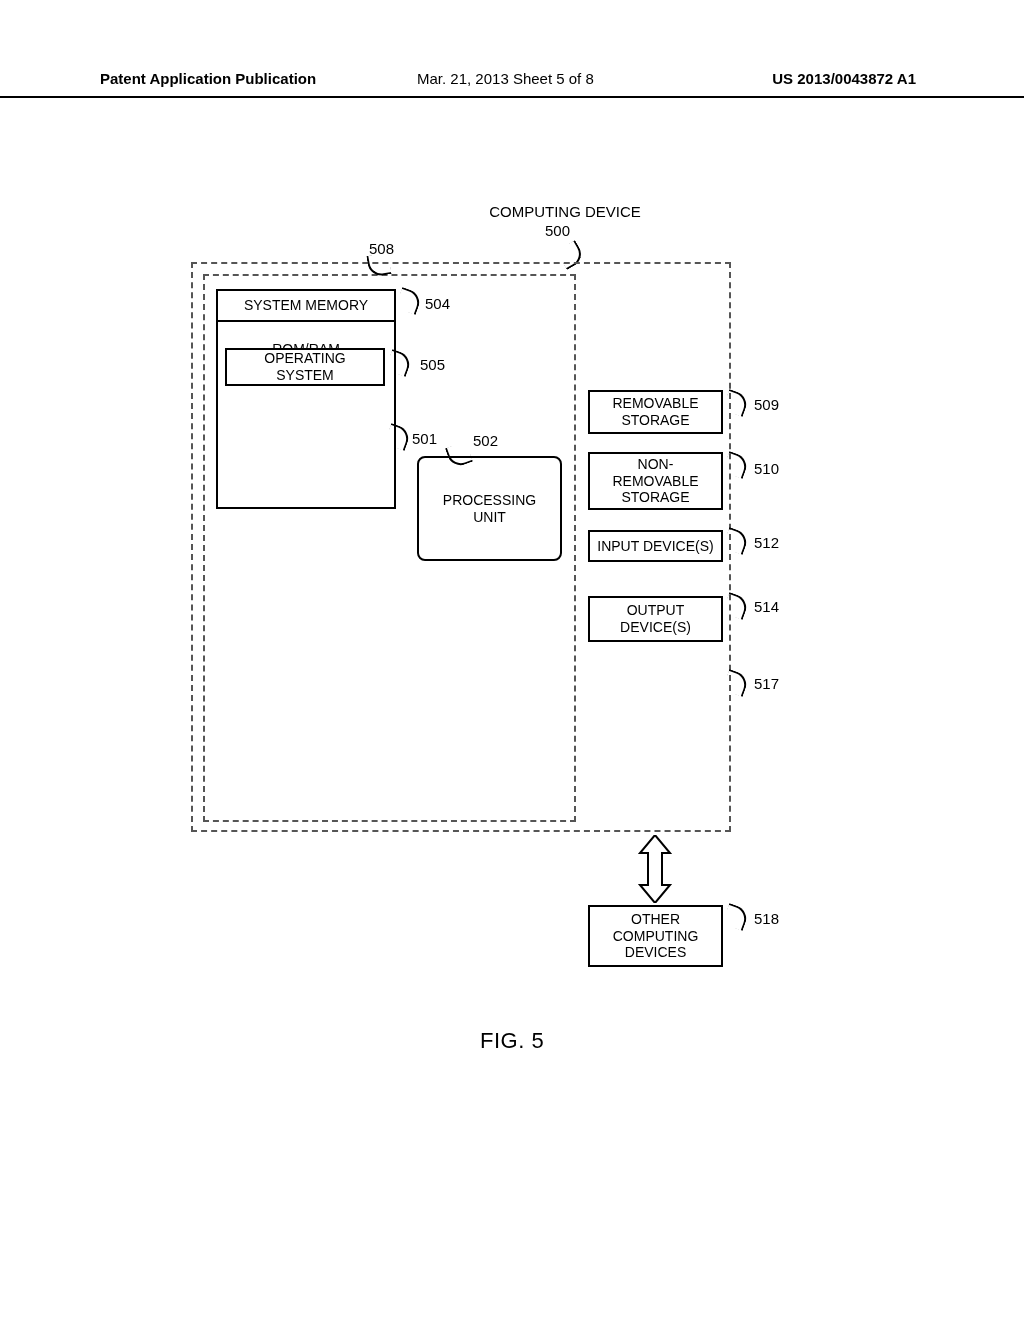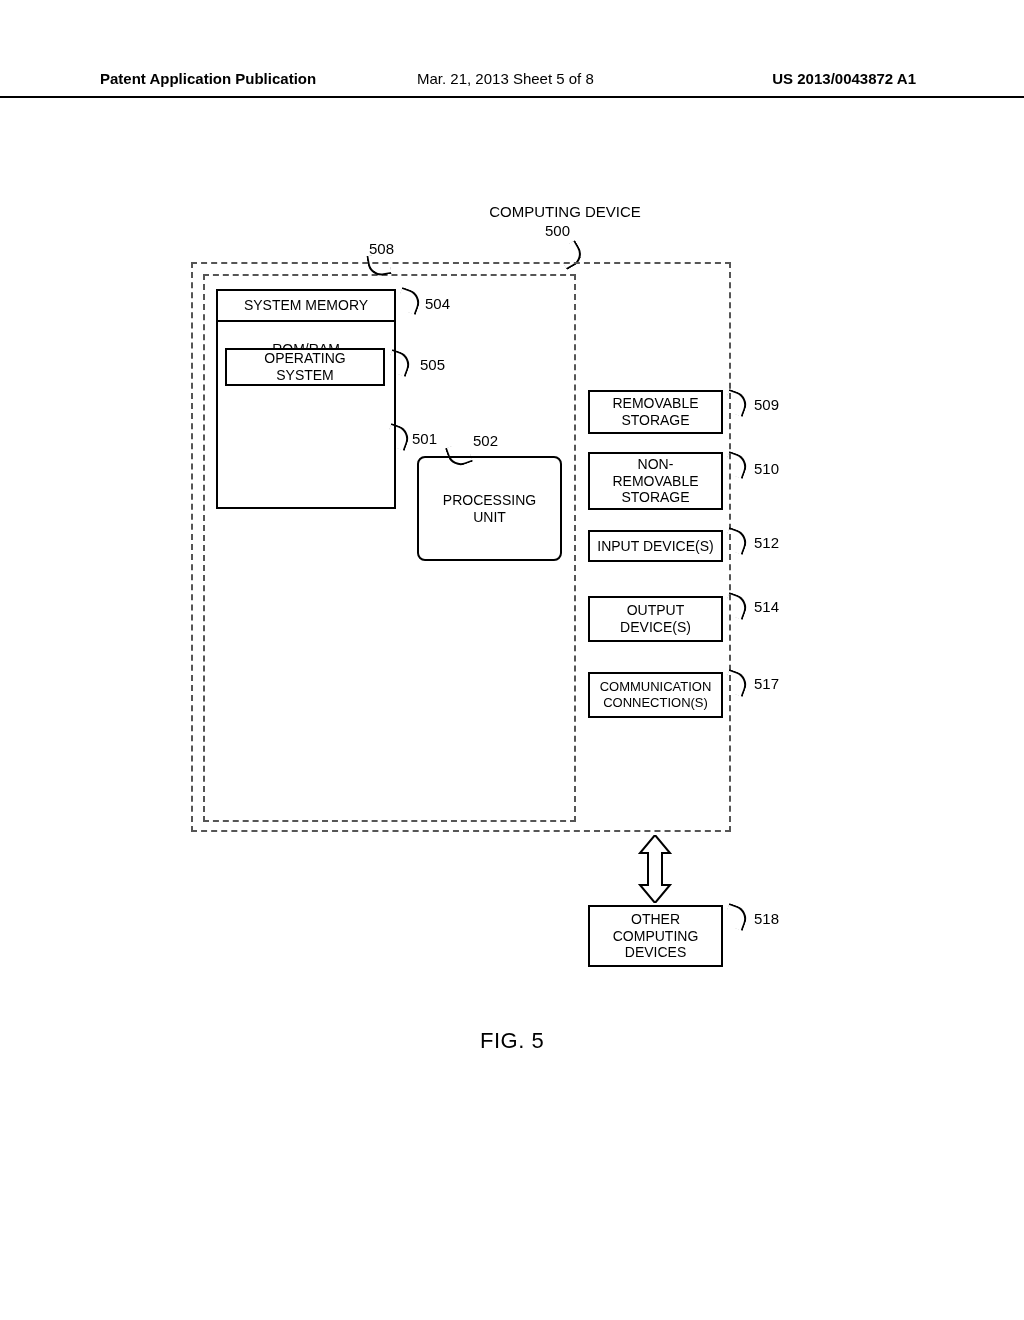--- a/index.html
+++ b/index.html
@@ -147,22 +147,20 @@
 
   <div class="box" style="left:578px; top:530px; width:135px; height:32px;">INPUT DEVICE(S)</div>
   <div class="refnum" style="left:744px; top:534px;">512</div>
   <div class="leader" style="left:715px; top:530px;"></div>
 
   <div class="box" style="left:578px; top:596px; width:135px; height:46px; white-space:pre-line;">OUTPUT
 DEVICE(S)</div>
   <div class="refnum" style="left:744px; top:598px;">514</div>
   <div class="leader" style="left:715px; top:595px;"></div>
 
-  <div class="box" style="left:578px; top:672px; width:135px; height:46px; white-space:pre-line; font-size:13px;">COMMUNICATION
-CONNECTION(S)</div>
   <div class="refnum" style="left:744px; top:675px;">517</div>
   <div class="leader" style="left:715px; top:672px;"></div>
 
   <svg class="arrow-bi" style="left:620px; top:835px;" width="50" height="68" viewBox="0 0 50 68">
     <path d="M25 0 L10 18 L18 18 L18 50 L10 50 L25 68 L40 50 L32 50 L32 18 L40 18 Z" fill="#fff" stroke="#000" stroke-width="2"></path>
   </svg>
 
   <div class="box" style="left:578px; top:905px; width:135px; height:62px; white-space:pre-line;">OTHER
 COMPUTING
 DEVICES</div>

